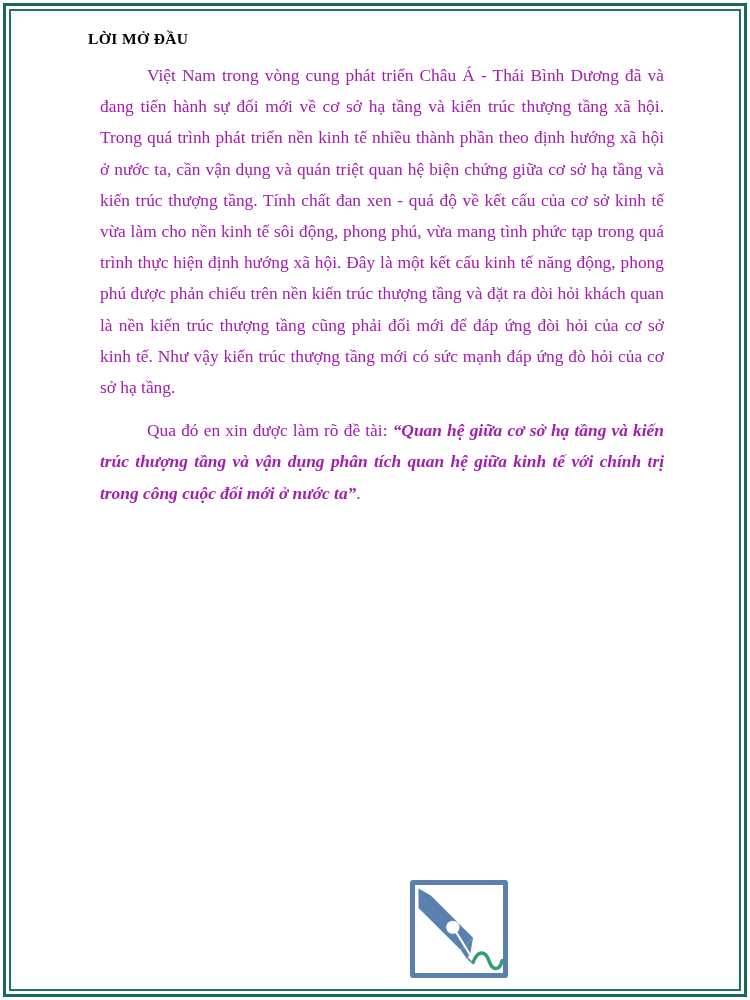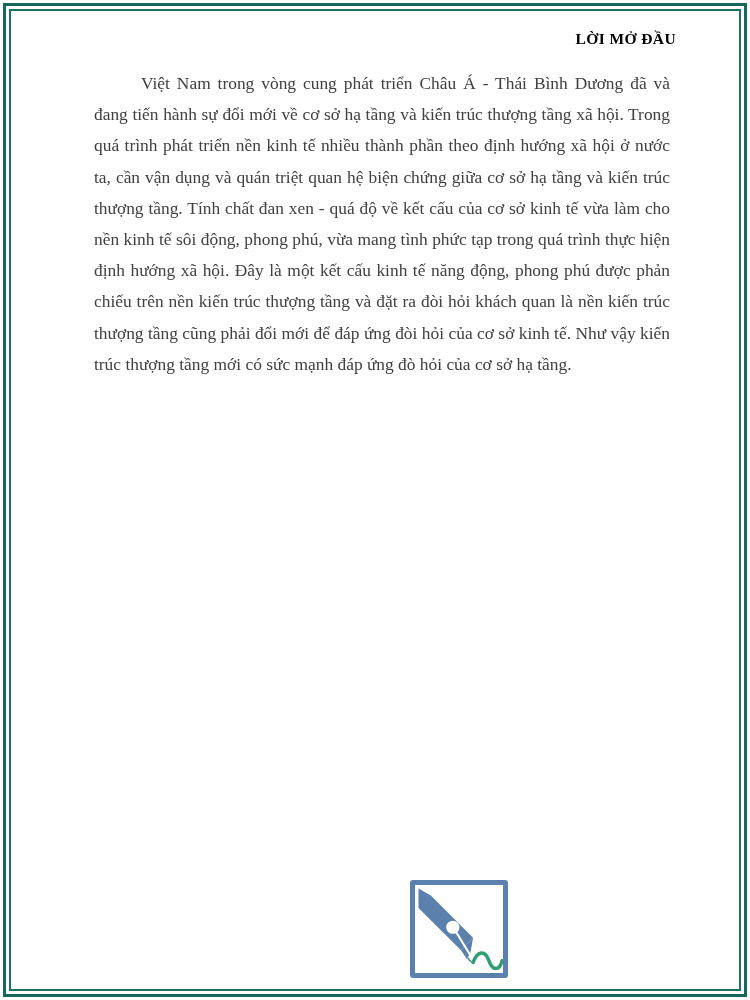--- a/index.html
+++ b/index.html
@@ -39,34 +39,34 @@
     box-sizing: border-box;
     pointer-events: none;
   }
   .content {
     position: absolute;
     left: 88px;
     top: 30px;
     width: 588px;
   }
   .doc-title {
-    text-align: right;
+    text-align: left;
     font-weight: bold;
     font-size: 15.5px;
     letter-spacing: 0.4px;
     color: #000000;
-    margin: 0 0 20px 0;
+    margin: 0 0 9px 0;
   }
   .para {
     text-align: justify;
     text-justify: inter-word;
     font-size: 17.4px;
     line-height: 31.2px;
-    color: #404040;
-    margin: 6px;
+    color: #a21caf;
+    margin: 12px;
     text-indent: 47px;
   }
   .para + .para {
     margin-top: 0px;
   }
   .topic {
     font-weight: bold;
     font-style: italic;
   }
 
@@ -139,20 +139,21 @@
 
   <div class="frame-outer"></div>
   <div class="frame-inner"></div>
 
   <div class="content">
 
     <h1 class="doc-title">LỜI MỞ ĐẦU</h1>
 
     <p class="para">Việt Nam trong vòng cung phát triển Châu Á - Thái Bình Dương đã và đang tiến hành sự đổi mới về cơ sở hạ tầng và kiến trúc thượng tầng xã hội. Trong quá trình phát triển nền kinh tế nhiều thành phần theo định hướng xã hội ở nước ta, cần vận dụng và quán triệt quan hệ biện chứng giữa cơ sở hạ tầng và kiến trúc thượng tầng. Tính chất đan xen - quá độ về kết cấu của cơ sở kinh tế vừa làm cho nền kinh tế sôi động, phong phú, vừa mang tình phức tạp trong quá trình thực hiện định hướng xã hội. Đây là một kết cấu kinh tế năng động, phong phú được phản chiếu trên nền kiến trúc thượng tầng và đặt ra đòi hỏi khách quan là nền kiến trúc thượng tầng cũng phải đổi mới để đáp ứng đòi hỏi của cơ sở kinh tế. Như vậy kiến trúc thượng tầng mới có sức mạnh đáp ứng đò hỏi của cơ sở hạ tầng.</p>
 
+    <p class="para"><span>Qua đó en xin được làm rõ đề tài: </span><span class="topic">“</span><span class="topic">Quan hệ giữa cơ sở hạ tầng và kiến trúc thượng tầng và vận dụng phân tích quan hệ giữa kinh tế với chính trị trong công cuộc đổi mới ở nước ta</span><span class="topic">”</span><span>.</span></p>
 
   </div>
 
   <div class="logo">
 
     <div class="logo-mark">
       <svg viewBox="0 0 100 100">
 
         <path d="M4 4 L4 26 L52 74 L66 60 L18 12 Z" fill="#5b80ad"></path>
         <path d="M52 74 L66 60 L63 77 L59 84 Z" fill="#5b80ad"></path>

